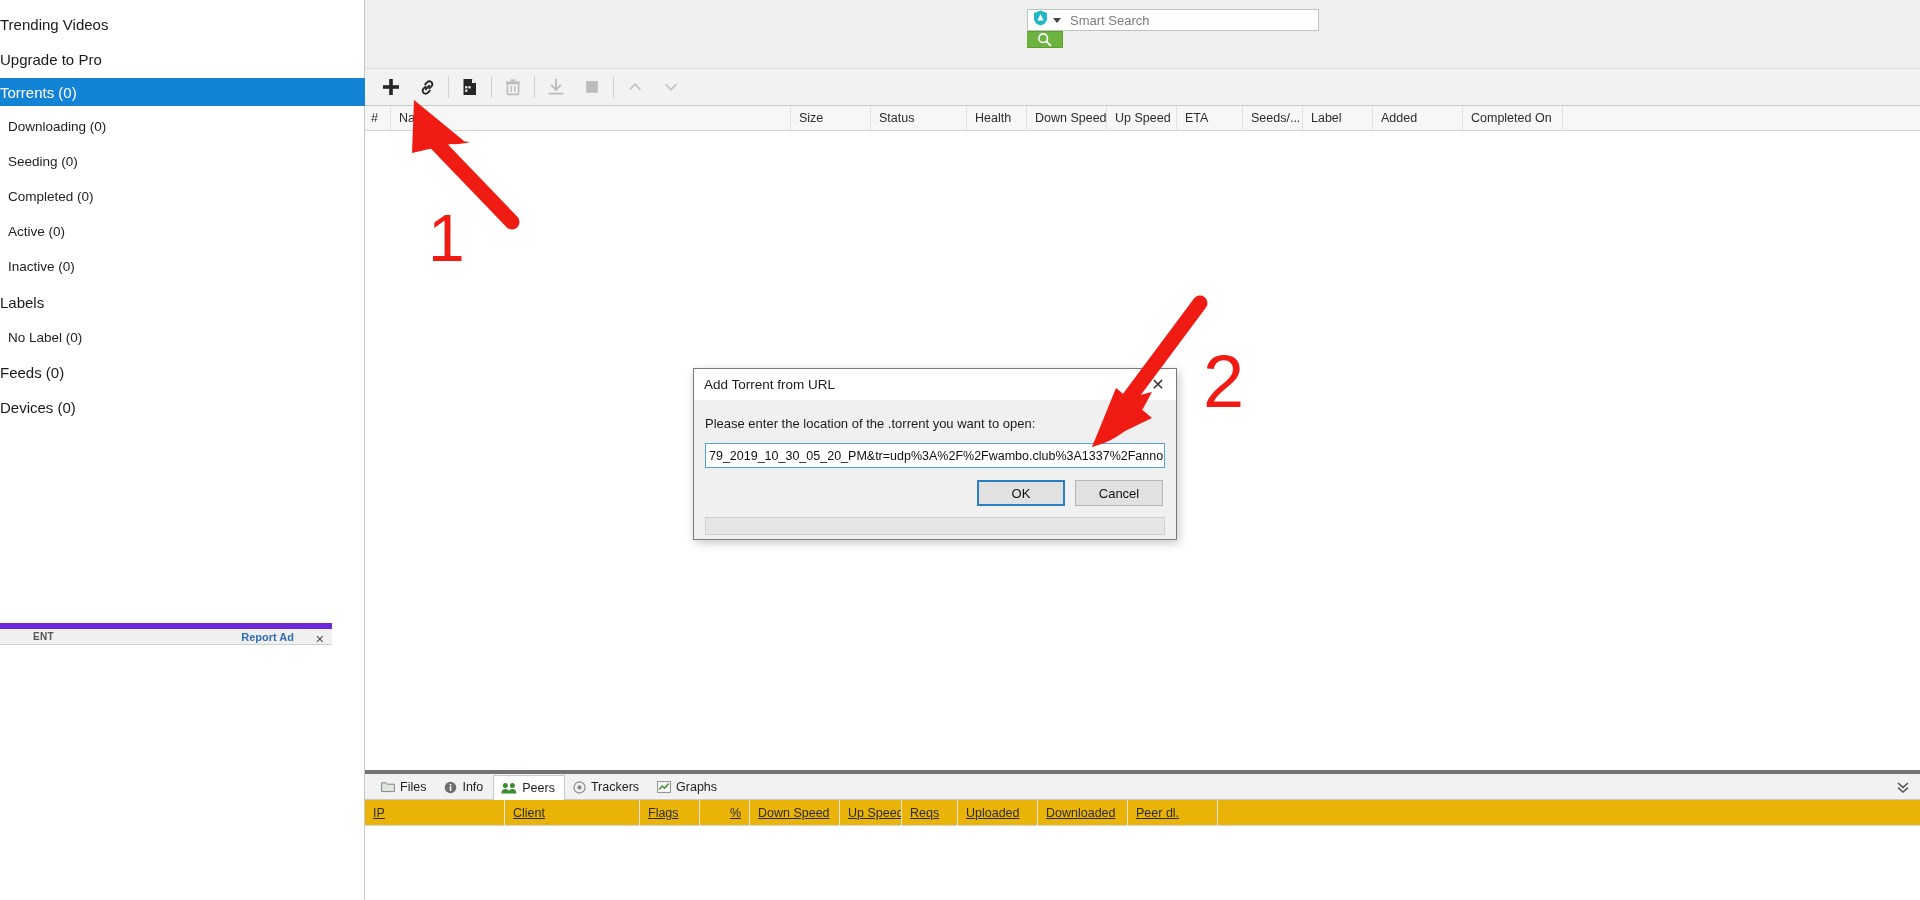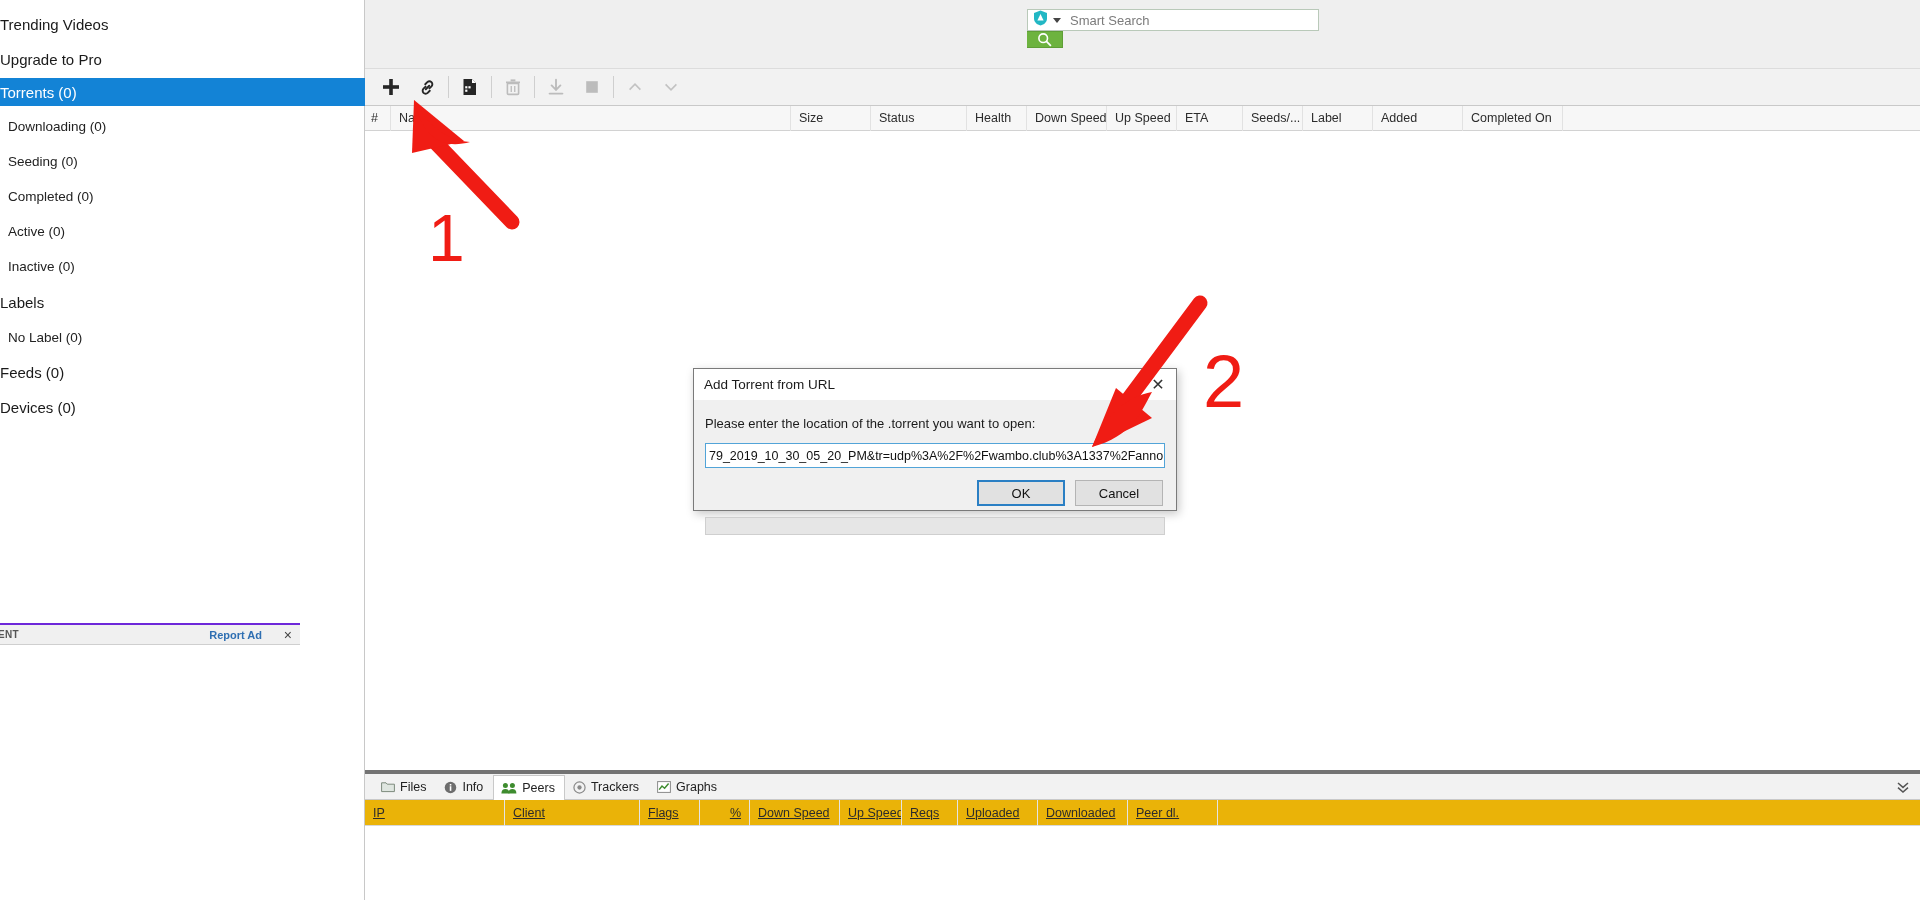--- a/index.html
+++ b/index.html
@@ -29,26 +29,26 @@
   .side-item.indent .lbl { padding-left: 8px; font-size: 13.5px; }
   .side-item.head .lbl { font-size: 15px; color: #1a1a1a; }
   .side-item.selected {
     background: #1383d6; color: #ffffff;
   }
   .side-item.selected .lbl { color: #ffffff; }
 
   
   #ad-strip {
     position: absolute; left: 0; bottom: 255px;
-    width: 300px; height: 22px;
+    width: 332px; height: 22px;
     background: #f0f0f0;
-    border-top: 2px solid #6d28d9;
+    border-top: 6px solid #6d28d9;
     border-bottom: 1px solid #cfcfcf;
     display: flex; align-items: center;
-    font-size: 10px; font-weight: bold; color: #555;
+    font-size: 10px; font-weight: bold; color: #555; padding-left: 35px;
   }
   #ad-label { margin-left: -2px; letter-spacing: .3px; }
   #ad-report {
     position: absolute; right: 38px;
     color: #2f6fb2; font-size: 11px; font-weight: bold;
     text-decoration: none;
     margin-left: 12px;
   }
   #ad-close {
     position: absolute; right: 8px; top: 3px;
@@ -193,21 +193,21 @@
   }
   .pcol {
     height: 26px; display: flex; align-items: center;
     border-right: 1px solid #e4e4e4;
     padding-left: 8px; white-space: nowrap; overflow: hidden;
   }
 
   
   #dialog {
     position: absolute; left: 693px; top: 368px;
-    width: 484px; height: 143px;
+    width: 484px; height: 172px;
     background: #f0f0f0;
     border: 1px solid #7a7a7a;
     box-shadow: 2px 3px 9px rgba(0,0,0,.22);
   }
   #dlg-titlebar {
     height: 31px; background: #ffffff;
     display: flex; align-items: center;
     position: relative;
   }
   #dlg-title {

